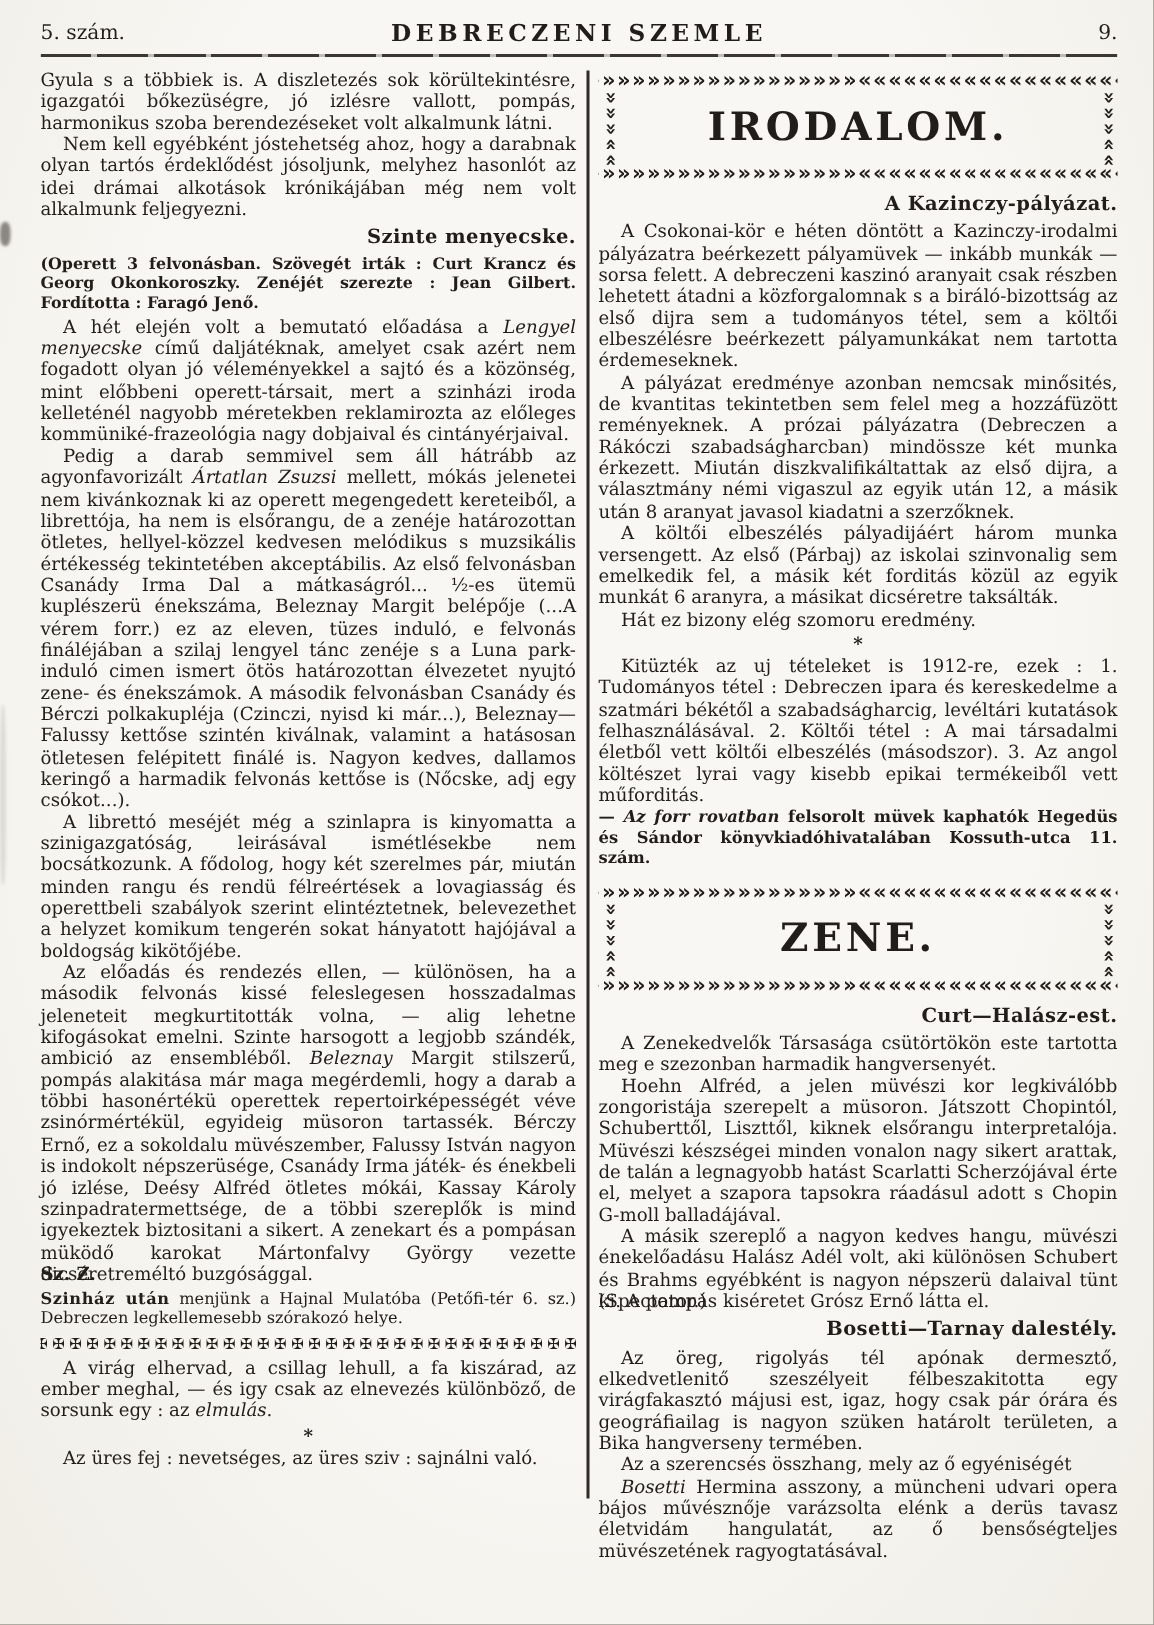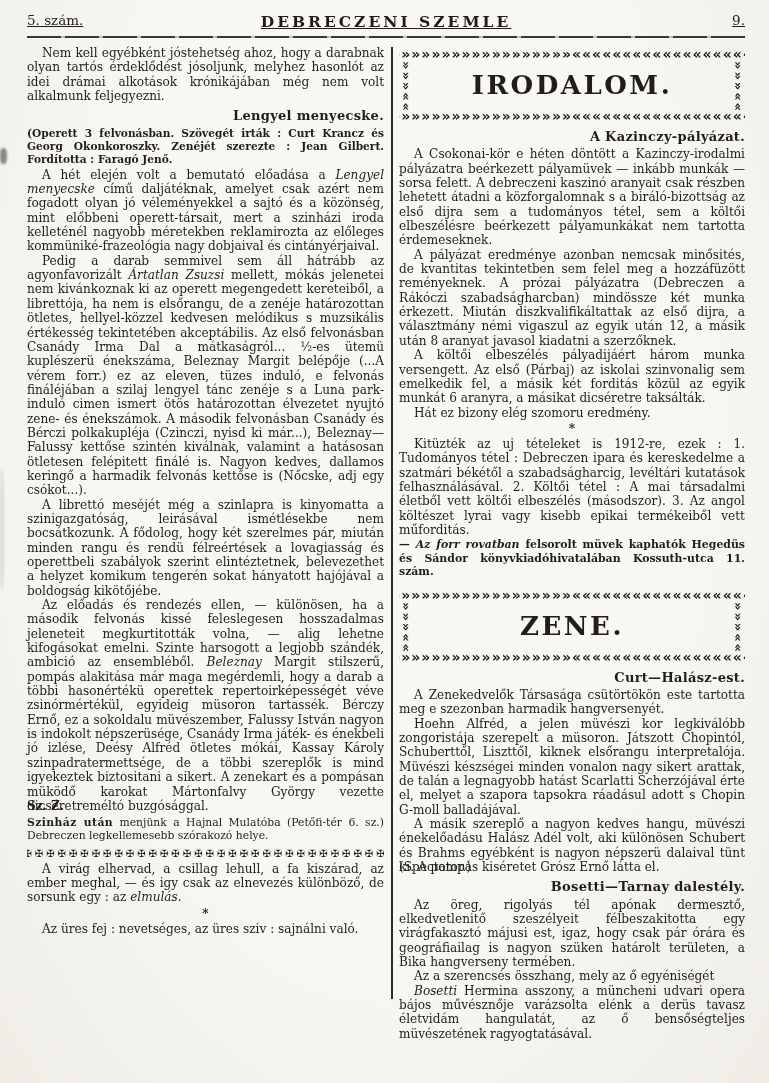--- a/index.html
+++ b/index.html
@@ -9,21 +9,21 @@
     width:769px;height:1083px;
     margin:0 auto;
     box-sizing:border-box;
     overflow:hidden;
     padding:12px 24px 0 27px;
     background:radial-gradient(ellipse at 50% 38%, #f8f7f3 55%, #efede6 100%);
     color:#211e1a;
     font-family:"DejaVu Serif","Liberation Serif",serif;
   }
   
-  .masthead{display:flex;align-items:flex-start;text-decoration:underline;}
+  .masthead{display:flex;align-items:center;}
   .masthead .issue{width:120px;font-size:13.5px;}
   .masthead .mtitle{flex:1;text-align:center;font-size:15.5px;letter-spacing:3px;font-weight:600;}
   .masthead .pageno{width:120px;text-align:right;font-size:13.5px;}
   .head-rule{height:2px;margin-top:5px;
     background:repeating-linear-gradient(90deg,#3b3833 0 34px, rgba(59,56,51,.3) 34px 38px);}
   
   .columns{display:flex;margin-top:8px;}
   .col{font-size:12.1px;line-height:14.35px;text-align:justify;}
   .col.left{width:357px;flex:0 0 357px;}
   .col.right{flex:1;min-width:0;}
@@ -72,23 +72,24 @@
   <div class="masthead">
     <span class="issue">5. szám.</span>
     <span class="mtitle">DEBRECZENI SZEMLE</span>
     <span class="pageno">9.</span>
   </div>
   <div class="head-rule"></div>
 
   <div class="columns">
 
     <section class="col left">
+      <p class="noind">Gyula s a többiek is. A diszletezés sok körültekintésre, igazgatói bőkezüségre, jó izlésre vallott, pompás, harmonikus szoba berendezéseket volt alkalmunk látni.</p>
       <p>Nem kell egyébként jóstehetség ahoz, hogy a darabnak olyan tartós érdeklődést jósoljunk, melyhez hasonlót az idei drámai alkotások krónikájában még nem volt alkalmunk feljegyezni.</p>
 
-      <div class="art-title">Lengyel menyecske.</div>
+      <div class="art-title">Szinte menyecske.</div>
       <div class="credits">(Operett 3 felvonásban. Szövegét irták : Curt Krancz és Georg Okonkoroszky. Zenéjét szerezte : Jean Gilbert. Fordította : Faragó Jenő.</div>
 
       <p><span>A hét elején volt a bemutató előadása a </span><i>Lengyel menyecske</i><span> című daljátéknak, amelyet csak azért nem fogadott olyan jó véleményekkel a sajtó és a közönség, mint előbbeni operett-társait, mert a szinházi iroda kelleténél nagyobb méretekben reklamirozta az előleges kommüniké-frazeológia nagy dobjaival és cintányérjaival.</span></p>
 
       <p><span>Pedig a darab semmivel sem áll hátrább az agyonfavorizált </span><i>Ártatlan Zsuzsi</i><span> mellett, mókás jelenetei nem kivánkoznak ki az operett megengedett kereteiből, a librettója, ha nem is elsőrangu, de a zenéje határozottan ötletes, hellyel-közzel kedvesen melódikus s muzsikális értékesség tekintetében akceptábilis. Az első felvonásban Csanády Irma Dal a mátkaságról... ½-es ütemü kuplészerü énekszáma, Beleznay Margit belépője (...A vérem forr.) ez az eleven, tüzes induló, e felvonás fináléjában a szilaj lengyel tánc zenéje s a Luna park-induló cimen ismert ötös határozottan élvezetet nyujtó zene- és énekszámok. A második felvonásban Csanády és Bérczi polkakupléja (Czinczi, nyisd ki már...), Beleznay—Falussy kettőse szintén kiválnak, valamint a hatásosan ötletesen felépitett finálé is. Nagyon kedves, dallamos keringő a harmadik felvonás kettőse is (Nőcske, adj egy csókot...).</span></p>
 
       <p>A librettó meséjét még a szinlapra is kinyomatta a szinigazgatóság, leirásával ismétlésekbe nem bocsátkozunk. A fődolog, hogy két szerelmes pár, miután minden rangu és rendü félreértések a lovagiasság és operettbeli szabályok szerint elintéztetnek, belevezethet a helyzet komikum tengerén sokat hányatott hajójával a boldogság kikötőjébe.</p>
 
       <p><span>Az előadás és rendezés ellen, — különösen, ha a második felvonás kissé feleslegesen hosszadalmas jeleneteit megkurtitották volna, — alig lehetne kifogásokat emelni. Szinte harsogott a legjobb szándék, ambició az ensembléből. </span><i>Beleznay</i><span> Margit stilszerű, pompás alakitása már maga megérdemli, hogy a darab a többi hasonértékü operettek repertoirképességét véve zsinórmértékül, egyideig müsoron tartassék. Bérczy Ernő, ez a sokoldalu müvészember, Falussy István nagyon is indokolt népszerüsége, Csanády Irma játék- és énekbeli jó izlése, Deésy Alfréd ötletes mókái, Kassay Károly szinpadratermettsége, de a többi szereplők is mind igyekeztek biztositani a sikert. A zenekart és a pompásan müködő karokat Mártonfalvy György vezette dicséretreméltó buzgósággal.</span></p>
       <div class="sigline">Sz. Z.</div>

